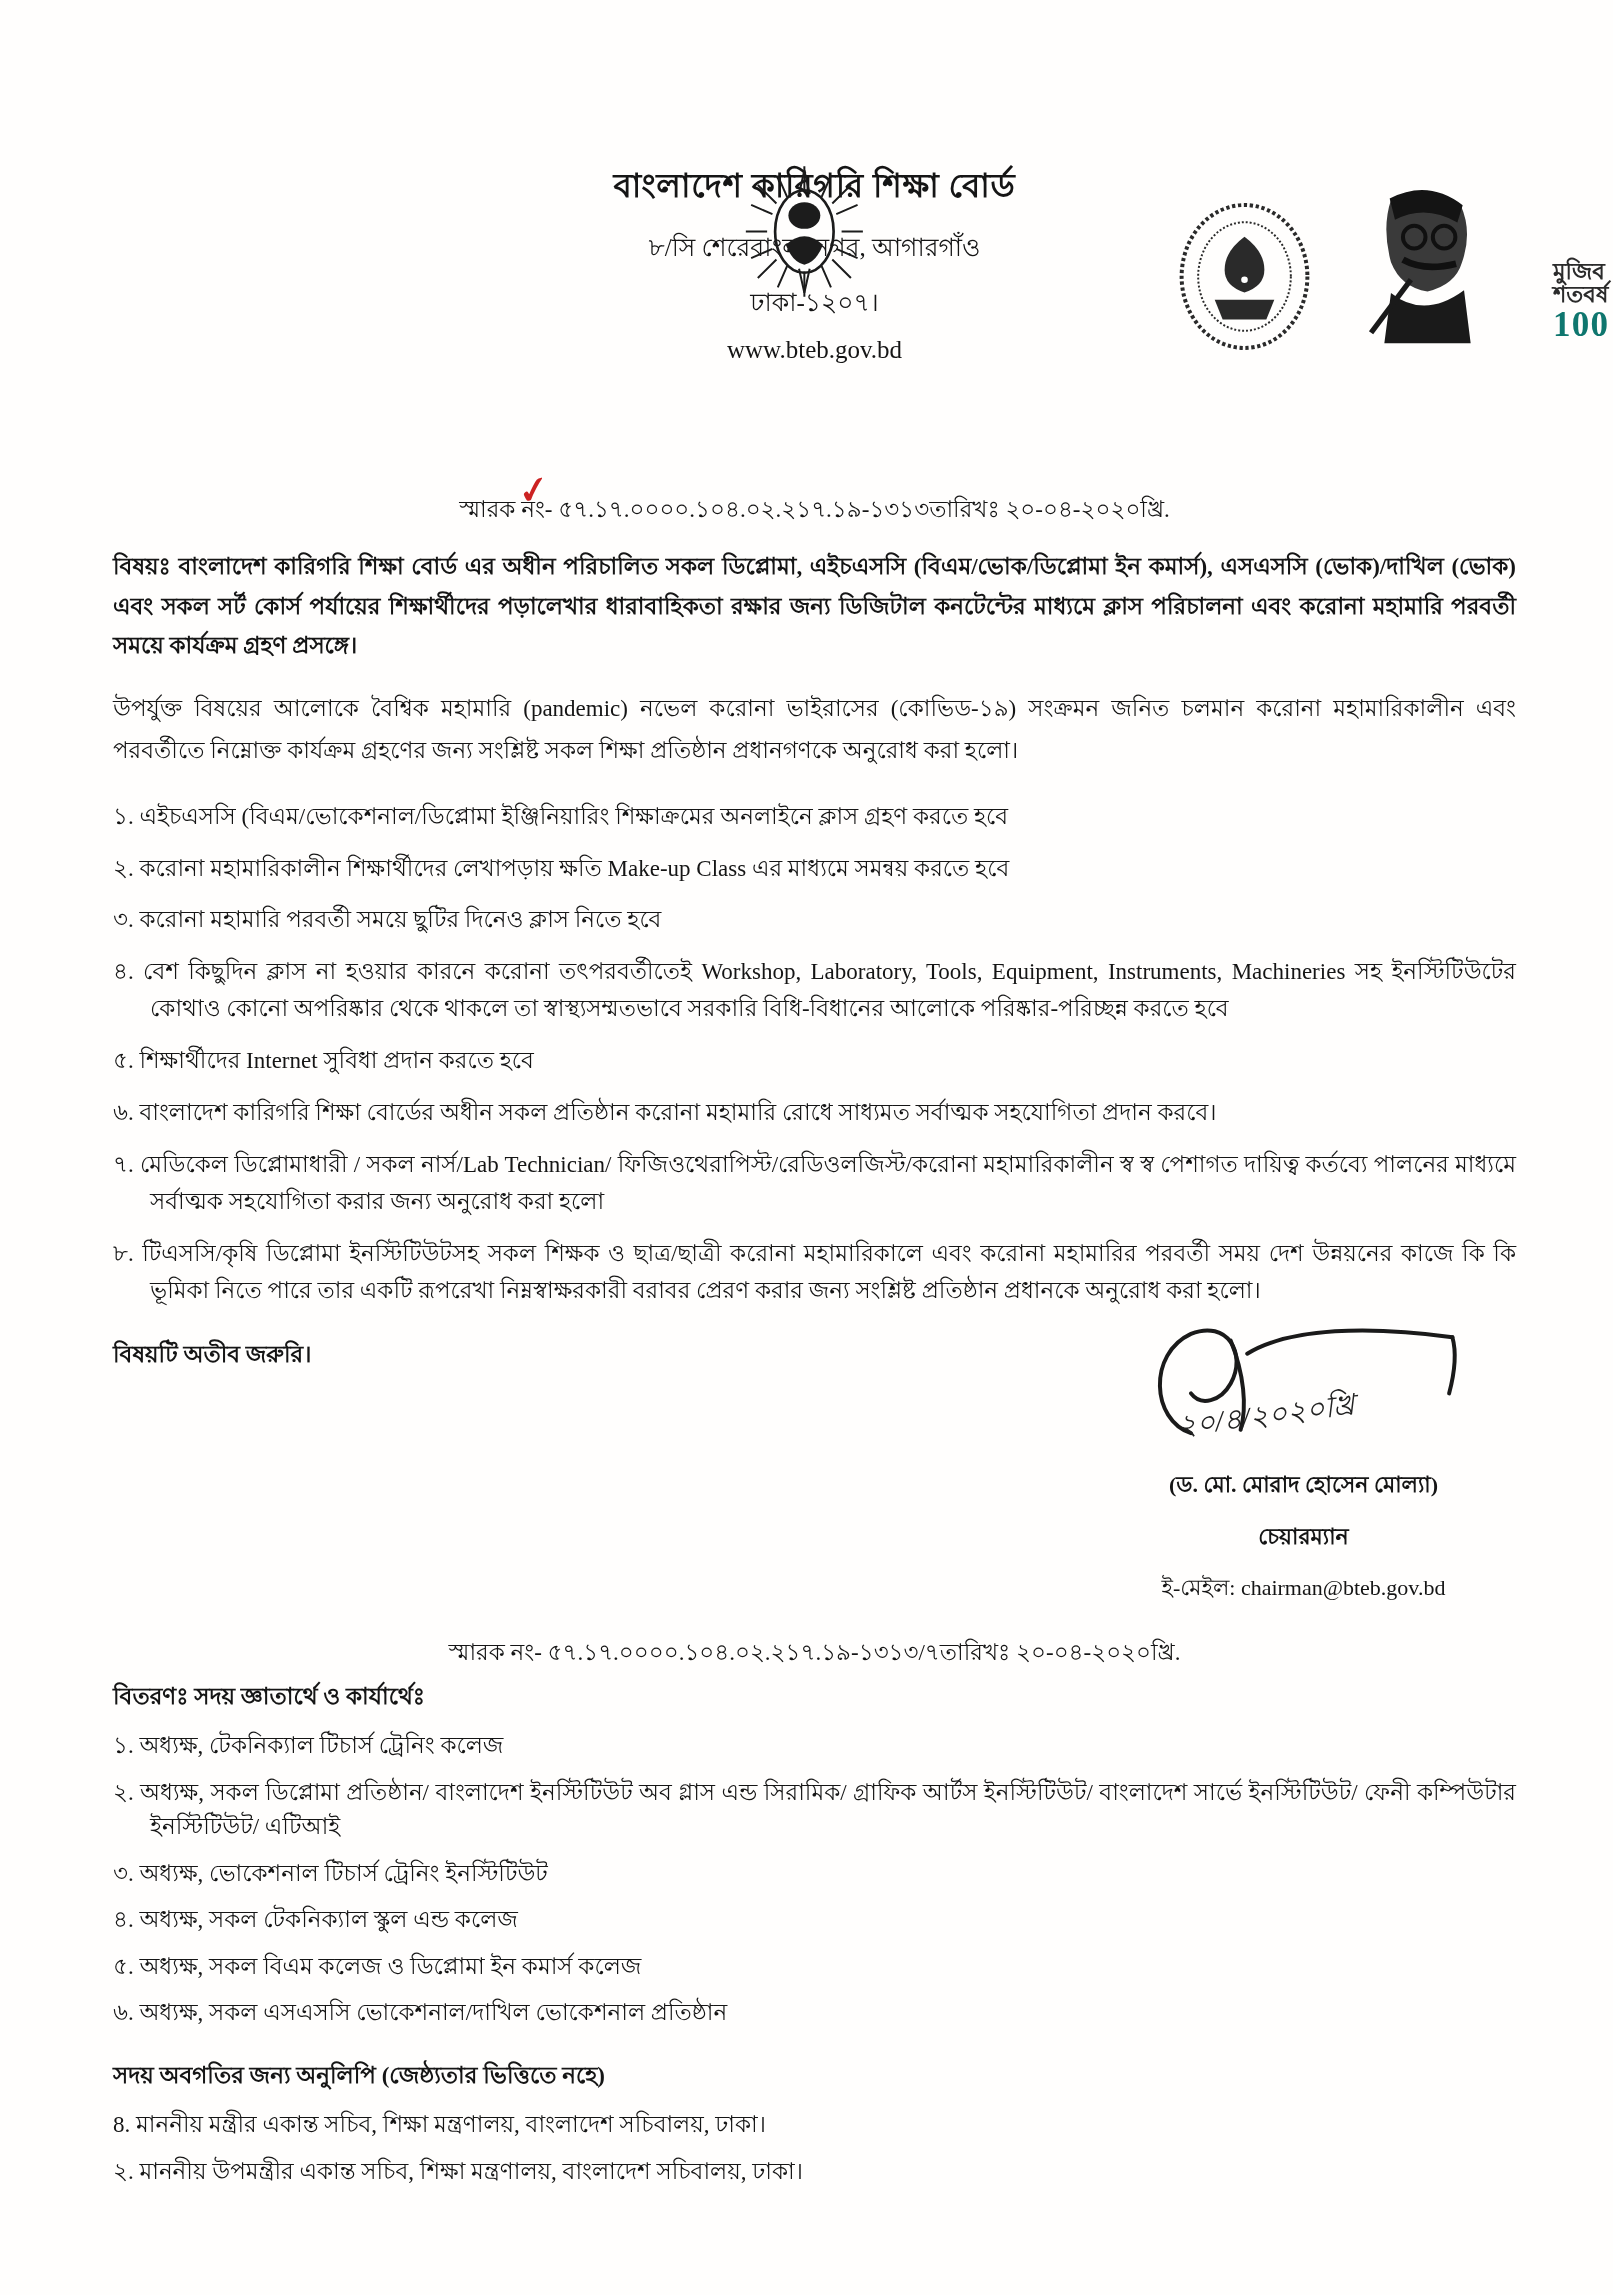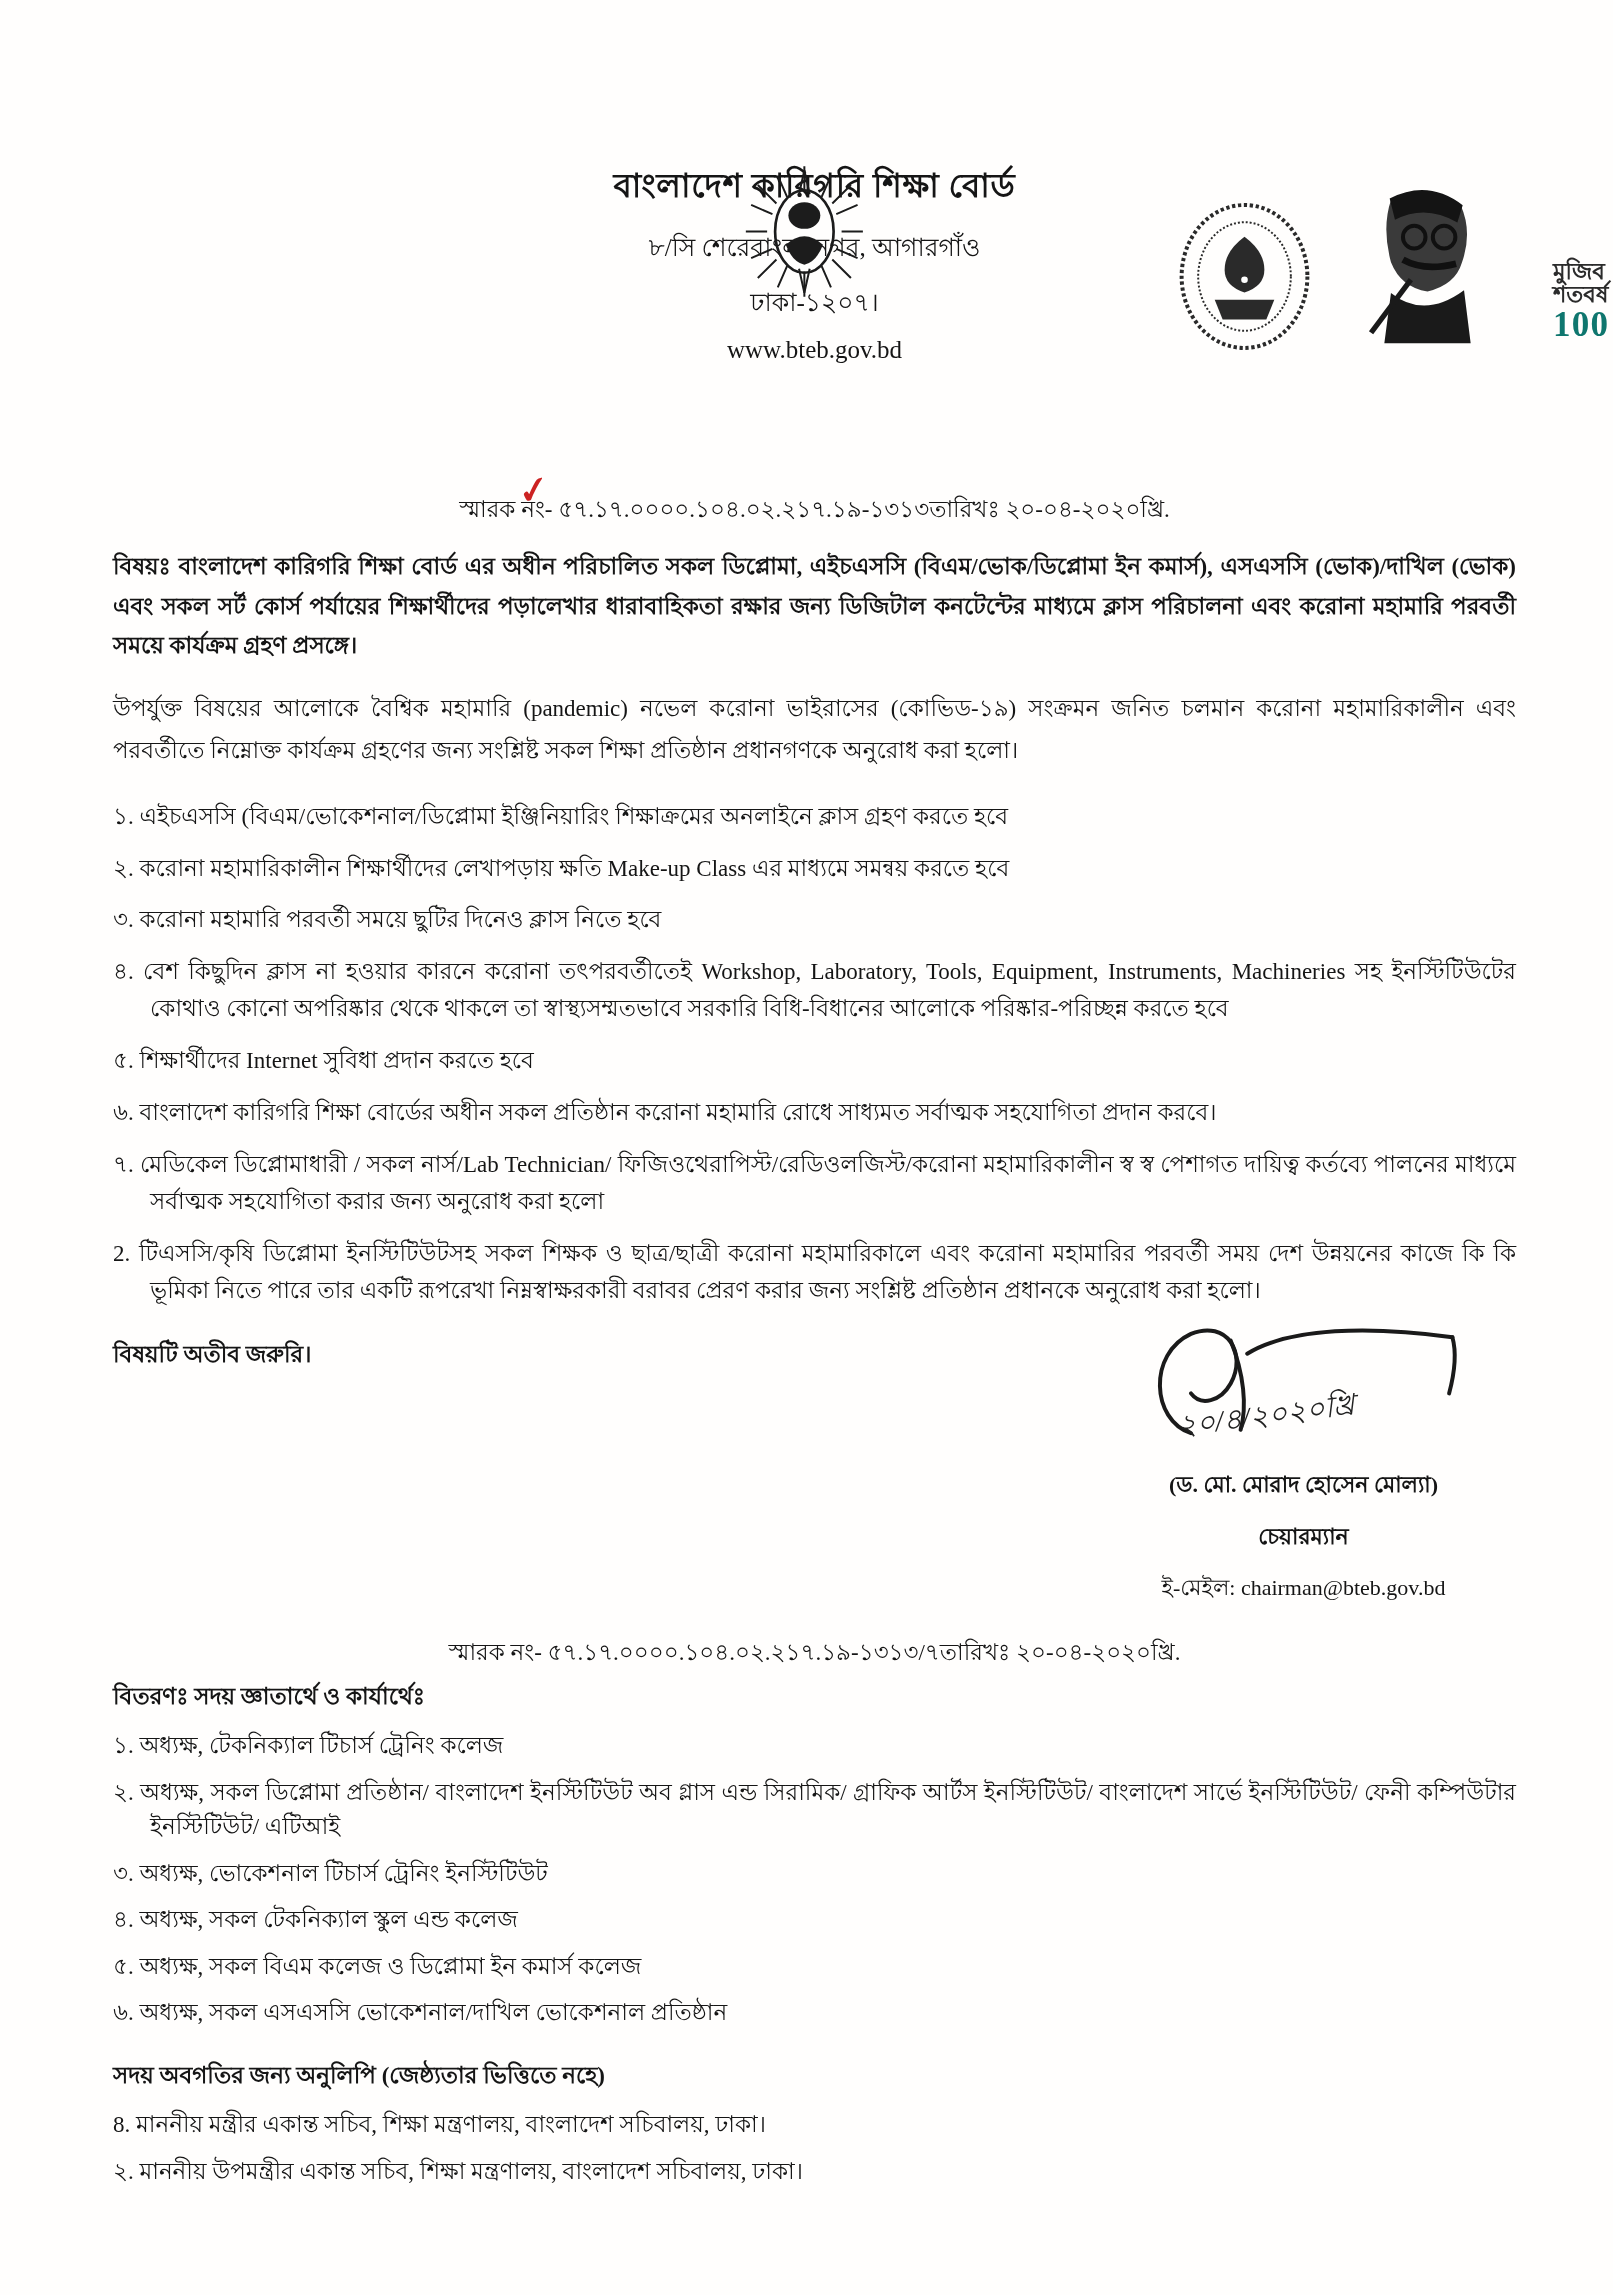--- a/index.html
+++ b/index.html
@@ -111,21 +111,21 @@
   <p class="para">উপর্যুক্ত বিষয়ের আলোকে বৈশ্বিক মহামারি (pandemic) নভেল করোনা ভাইরাসের (কোভিড-১৯) সংক্রমন জনিত চলমান করোনা মহামারিকালীন এবং পরবর্তীতে নিম্নোক্ত কার্যক্রম গ্রহণের জন্য সংশ্লিষ্ট সকল শিক্ষা প্রতিষ্ঠান প্রধানগণকে অনুরোধ করা হলো।</p>
 
   <div class="directives">
     <div class="item">১. এইচএসসি (বিএম/ভোকেশনাল/ডিপ্লোমা ইঞ্জিনিয়ারিং শিক্ষাক্রমের অনলাইনে ক্লাস গ্রহণ করতে হবে</div>
     <div class="item">২. করোনা মহামারিকালীন শিক্ষার্থীদের লেখাপড়ায় ক্ষতি Make-up Class এর মাধ্যমে সমন্বয় করতে হবে</div>
     <div class="item">৩. করোনা মহামারি পরবর্তী সময়ে ছুটির দিনেও ক্লাস নিতে হবে</div>
     <div class="item">৪. বেশ কিছুদিন ক্লাস না হওয়ার কারনে করোনা তৎপরবর্তীতেই Workshop, Laboratory, Tools, Equipment, Instruments, Machineries সহ ইনস্টিটিউটের কোথাও কোনো অপরিষ্কার থেকে থাকলে তা স্বাস্থ্যসম্মতভাবে সরকারি বিধি-বিধানের আলোকে পরিষ্কার-পরিচ্ছন্ন করতে হবে</div>
     <div class="item">৫. শিক্ষার্থীদের Internet সুবিধা প্রদান করতে হবে</div>
     <div class="item">৬. বাংলাদেশ কারিগরি শিক্ষা বোর্ডের অধীন সকল প্রতিষ্ঠান করোনা মহামারি রোধে সাধ্যমত সর্বাত্মক সহযোগিতা প্রদান করবে।</div>
     <div class="item">৭. মেডিকেল ডিপ্লোমাধারী / সকল নার্স/Lab Technician/ ফিজিওথেরাপিস্ট/রেডিওলজিস্ট/করোনা মহামারিকালীন স্ব স্ব পেশাগত দায়িত্ব কর্তব্যে পালনের মাধ্যমে সর্বাত্মক সহযোগিতা করার জন্য অনুরোধ করা হলো</div>
-    <div class="item">2. টিএসসি/কৃষি ডিপ্লোমা ইনস্টিটিউটসহ সকল শিক্ষক ও ছাত্র/ছাত্রী করোনা মহামারিকালে এবং করোনা মহামারির পরবর্তী সময় দেশ উন্নয়নের কাজে কি কি ভূমিকা নিতে পারে তার একটি রূপরেখা নিম্নস্বাক্ষরকারী বরাবর প্রেরণ করার জন্য সংশ্লিষ্ট প্রতিষ্ঠান প্রধানকে অনুরোধ করা হলো।</div>
+    <div class="item">৮. টিএসসি/কৃষি ডিপ্লোমা ইনস্টিটিউটসহ সকল শিক্ষক ও ছাত্র/ছাত্রী করোনা মহামারিকালে এবং করোনা মহামারির পরবর্তী সময় দেশ উন্নয়নের কাজে কি কি ভূমিকা নিতে পারে তার একটি রূপরেখা নিম্নস্বাক্ষরকারী বরাবর প্রেরণ করার জন্য সংশ্লিষ্ট প্রতিষ্ঠান প্রধানকে অনুরোধ করা হলো।</div>
   </div>
 
   <div class="sig-flex">
     <div class="urgent">বিষয়টি অতীব জরুরি।</div>
 
     <div class="sig-block">
       <div class="sig-art">
         <svg width="372" height="139" viewBox="0 0 560 210">
           <g stroke="#1a1a1a" stroke-width="6" fill="none" stroke-linecap="round">
             <path d="M150 180 C 90 160, 85 60, 150 30 C 205 8, 235 60, 210 105 C 195 132, 165 140, 150 120"></path>

